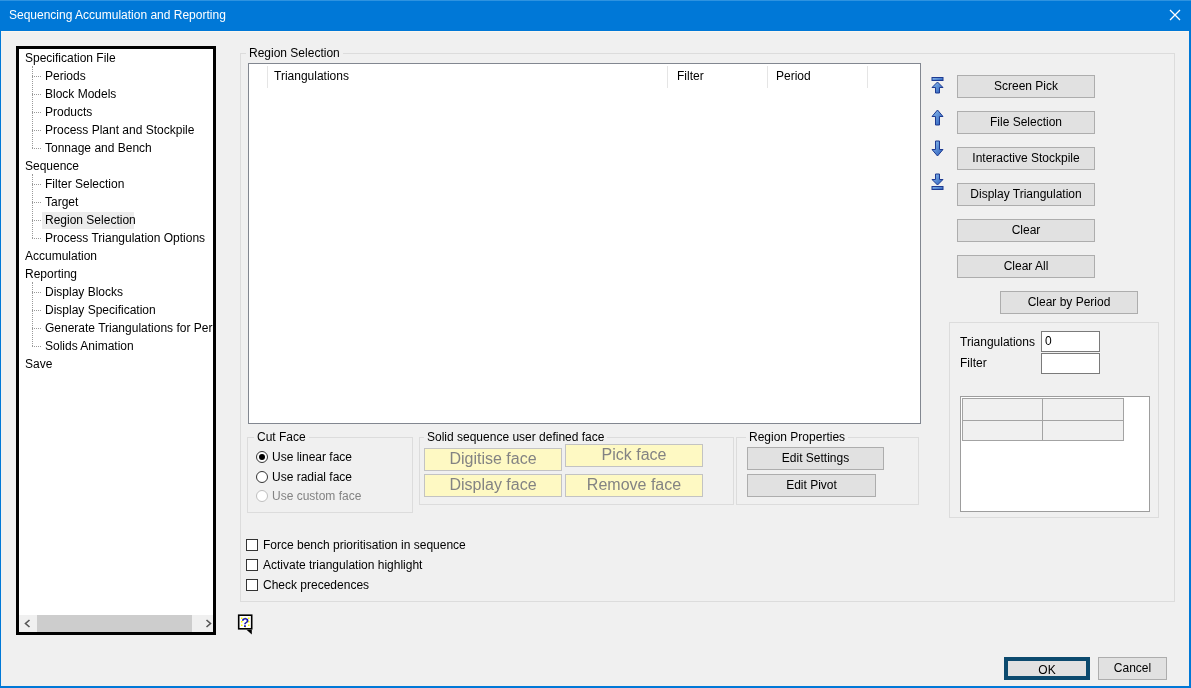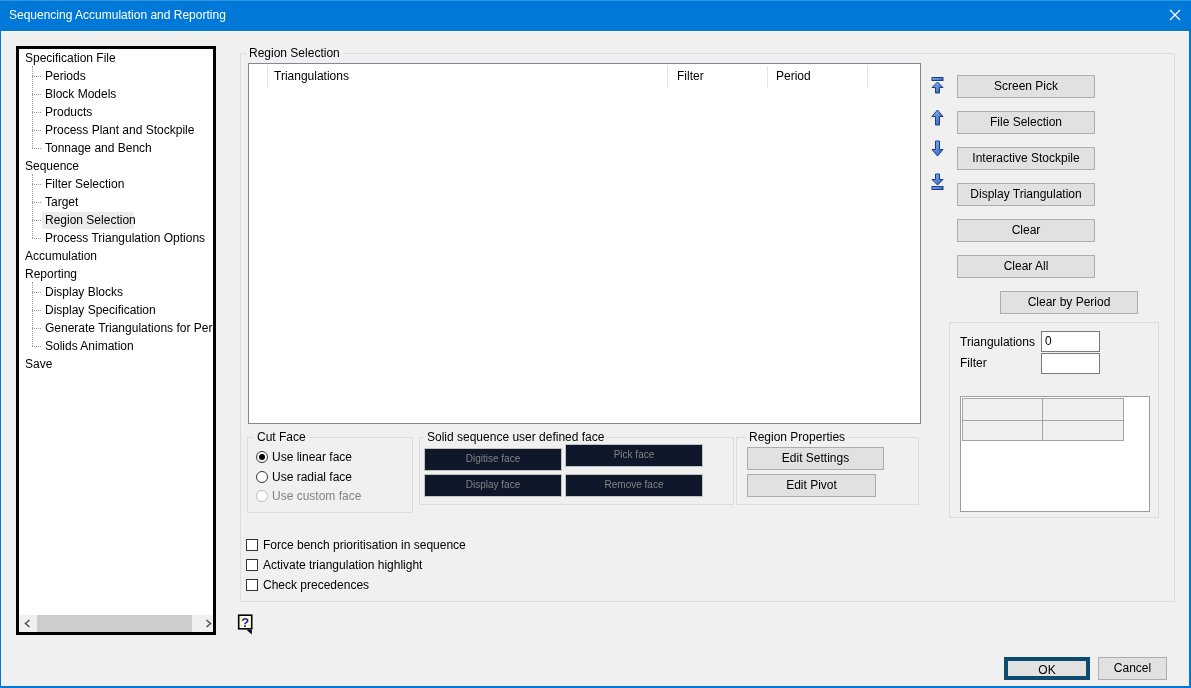--- a/index.html
+++ b/index.html
@@ -50,22 +50,22 @@
   background:#e1e1e1; border:1px solid #adadad;
   text-align:center; line-height:20px; font-size:12px;
 }
 .btn2 {
   position:absolute; width:138px; height:23px;
   background:#e1e1e1; border:1px solid #adadad;
   text-align:center; line-height:21px; font-size:12px;
 }
 .dbtn {
   position:absolute; width:138px; height:23px;
-  background:#0f172a; border:1px solid #c3c3c3;
-  text-align:center; line-height:20px; font-size:10px; color:#838383;
+  background:#fef9c3; border:1px solid #c3c3c3;
+  text-align:center; line-height:20px; font-size:16px; color:#838383;
 }
 
 .inp { position:absolute; background:#fff; border:1px solid #7a7a7a; line-height:17px; padding-left:3px; }
 
 .radio { position:absolute; width:12px; height:12px; border-radius:50%; background:#fff; border:1px solid #333333; }
 .radio .dot { position:absolute; left:2px; top:2px; width:6px; height:6px; border-radius:50%; background:#000; }
 .radio.dis { border-color:#bfbfbf; }
 
 .cb { position:absolute; width:12px; height:12px; background:#fff; border:1px solid #333333; }
 .lbl { position:absolute; height:18px; line-height:18px; white-space:nowrap; }

